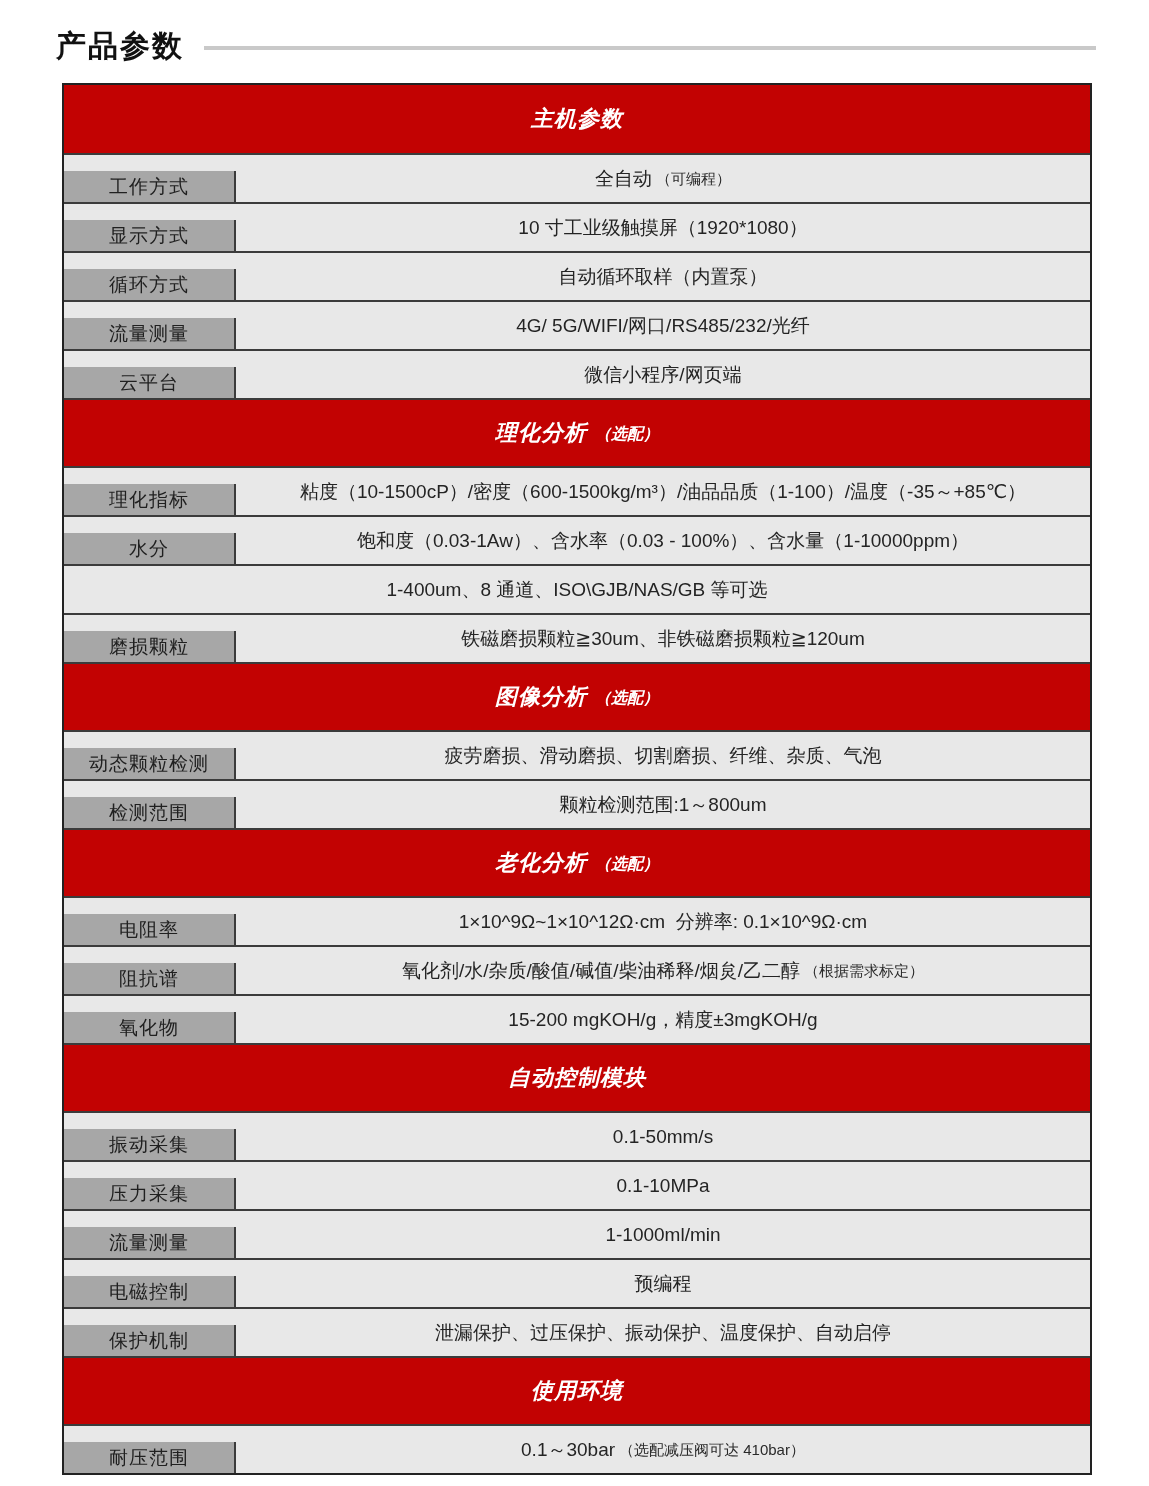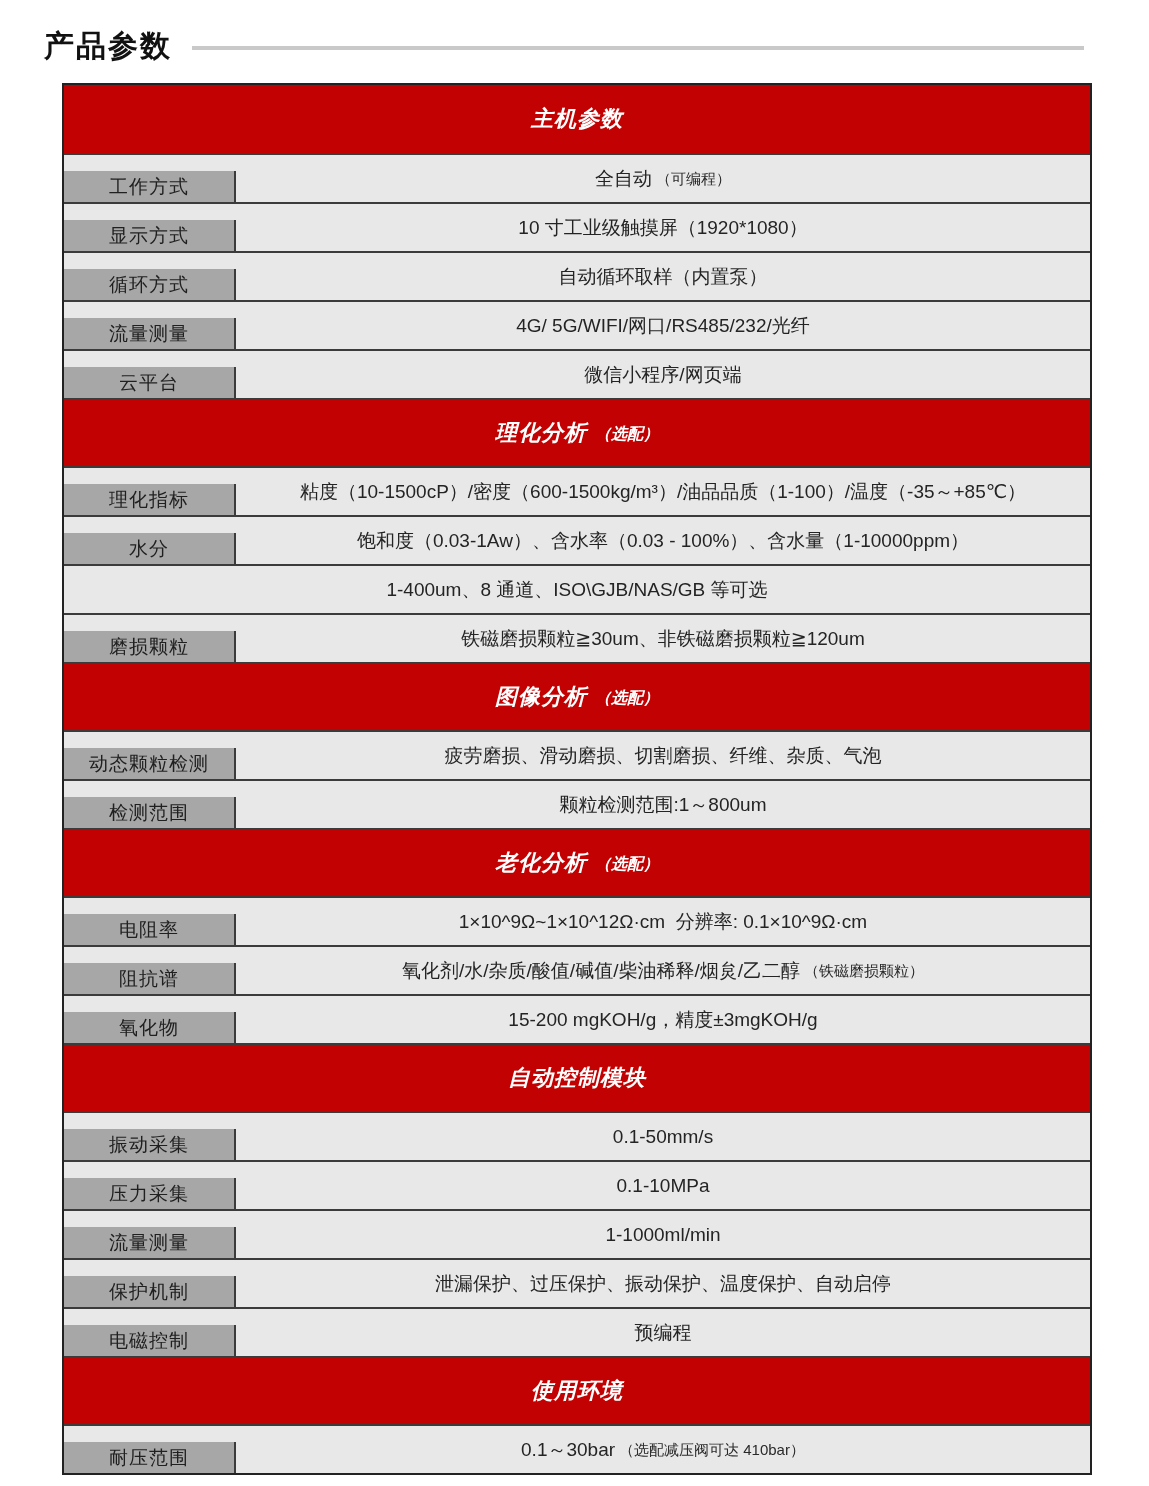--- a/index.html
+++ b/index.html
@@ -14,21 +14,21 @@
   html,body{background:#ffffff;}
   body{
     width:1149px;height:1486px;
     font-family:"Liberation Sans","DejaVu Sans",sans-serif;
     color:var(--ink);
     position:relative;
     overflow:hidden;
   }
   .page-header{
     position:absolute;
-    left:44px;top:26px;
+    left:56px;top:26px;
     width:1040px;
     display:flex;
     align-items:center;
   }
   .page-title{
     font-size:30px;
     font-weight:bold;
     color:#111;
     letter-spacing:2px;
     white-space:nowrap;
@@ -173,21 +173,21 @@
     <div class="section-header">
       <span class="section-title">老化分析</span>
       <span class="section-note">（选配）</span>
     </div>
     <div class="spec-row">
       <div class="row-label">电阻率</div>
       <div class="row-value"><span>1×10^9Ω~1×10^12Ω·cm  分辨率: 0.1×10^9Ω·cm</span></div>
     </div>
     <div class="spec-row">
       <div class="row-label">阻抗谱</div>
-      <div class="row-value"><span>氧化剂/水/杂质/酸值/碱值/柴油稀释/烟炱/乙二醇</span><span class="cell-note">（铁磁磨损颗粒）</span></div>
+      <div class="row-value"><span>氧化剂/水/杂质/酸值/碱值/柴油稀释/烟炱/乙二醇</span><span class="cell-note">（根据需求标定）</span></div>
     </div>
     <div class="spec-row">
       <div class="row-label">氧化物</div>
       <div class="row-value"><span>15-200 mgKOH/g，精度±3mgKOH/g</span></div>
     </div>
     <div class="section-header">
       <span class="section-title">自动控制模块</span>
     </div>
     <div class="spec-row">
       <div class="row-label">振动采集</div>
@@ -195,26 +195,26 @@
     </div>
     <div class="spec-row">
       <div class="row-label">压力采集</div>
       <div class="row-value"><span>0.1-10MPa</span></div>
     </div>
     <div class="spec-row">
       <div class="row-label">流量测量</div>
       <div class="row-value"><span>1-1000ml/min</span></div>
     </div>
     <div class="spec-row">
+      <div class="row-label">电磁控制</div>
+      <div class="row-value"><span>预编程</span></div>
+    </div>
+    <div class="spec-row">
       <div class="row-label">保护机制</div>
       <div class="row-value"><span>泄漏保护、过压保护、振动保护、温度保护、自动启停</span></div>
-    </div>
-    <div class="spec-row">
-      <div class="row-label">电磁控制</div>
-      <div class="row-value"><span>预编程</span></div>
     </div>
     <div class="section-header">
       <span class="section-title">使用环境</span>
     </div>
     <div class="spec-row">
       <div class="row-label">耐压范围</div>
       <div class="row-value"><span>0.1～30bar</span><span class="cell-note">（选配减压阀可达 410bar）</span></div>
     </div>
   </div>
 

